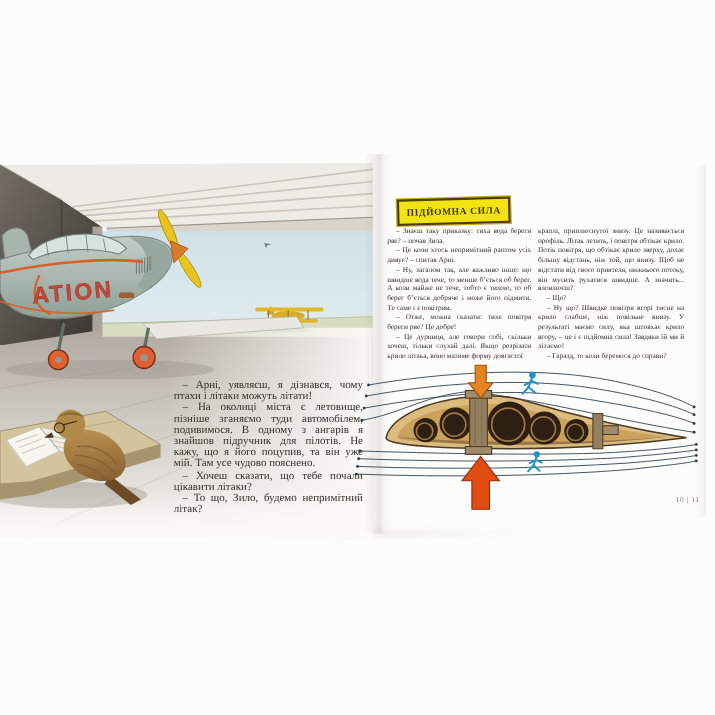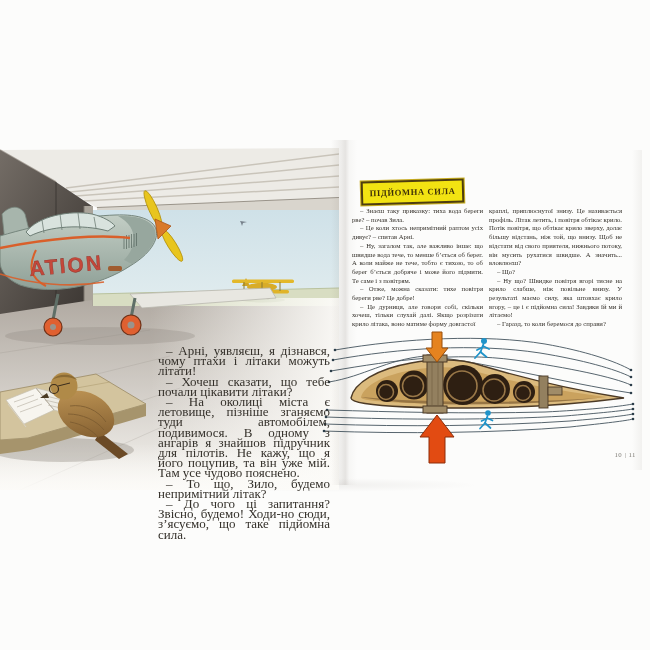--- a/index.html
+++ b/index.html
@@ -19,21 +19,21 @@
     background:#f2e312;border:2px solid #4e3d10;box-shadow:0 0 0 1px #c9ad25;
     transform:rotate(-1.6deg);display:flex;align-items:center;justify-content:center;
     font-size:8.6px;font-weight:bold;letter-spacing:.6px;color:#3e3008;}
   
   .col{position:absolute;z-index:10;color:#34302a;text-align:justify;}
   .col p{margin:0;text-indent:8px;}
   .col p.cont{text-indent:0;}
   .rp-col{font-size:6.7px;line-height:8.7px;top:207px;width:131px;}
   .rp-left{left:352px;}
   .rp-right{left:489px;width:133px;}
-  .lp-text{left:158px;top:346px;width:172px;font-size:13px;line-height:10.2px;}
+  .lp-text{left:158px;top:346px;width:172px;font-size:10px;line-height:10.2px;}
   
   .diagram{position:absolute;left:315px;top:330px;width:325px;height:135px;z-index:6;}
   
   .pageno{position:absolute;left:592px;top:451px;width:44px;z-index:10;text-align:right;
     font-size:6.8px;color:#7d7a74;letter-spacing:.5px;}
 </style>
 </head>
 <body>
 
 <div class="spread">
@@ -213,24 +213,23 @@
         <polygon points="47,245 40,250 49,250" fill="#4a3a22"></polygon>
       </g>
     </g>
   </svg>
 
   <div class="gutter"></div>
   <div class="right-edge"></div>
 
   <div class="col lp-text">
     <p>– Арні, уявляєш, я дізнався, чому птахи і літаки можуть літати!</p>
+    <p>– На околиці міста є летовище, пізніше зганяємо туди автомобілем, подивимося. В одному з ангарів я знайшов підручник для пілотів. Не кажу, що я його поцупив, та він уже мій. Там усе чудово пояснено.</p>
     <p>– Хочеш сказати, що тебе почали цікавити літаки?</p>
-    <p>– На околиці міста є летовище, пізніше зганяємо туди автомобілем, подивимося. В одному з ангарів я знайшов підручник для пілотів. Не кажу, що я його поцупив, та він уже мій. Там усе чудово пояснено.</p>
     <p>– То що, Зило, будемо непримітний літак?</p>
-    <p>– До чого ці запитання? Звісно, будемо! Ходи-но сюди, з’ясуємо, що таке підйомна сила.</p>
   </div>
 
   <div class="badge">ПІДЙОМНА СИЛА</div>
 
   <div class="col rp-col rp-left">
     <p>– Знаєш таку приказку: тиха вода береги рве? – почав Зила.</p>
     <p>– Це коли хтось непримітний раптом усіх дивує? – спитав Арні.</p>
     <p>– Ну, загалом так, але важливо інше: що швидше вода тече, то менше б’ється об берег. А коли майже не тече, тобто є тихою, то об берег б’ється добряче і може його підмити. Те саме і з повітрям.</p>
     <p>– Отже, можна сказати: тихе повітря береги рве? Це добре!</p>
     <p>– Це дурниця, але говори собі, скільки хочеш, тільки слухай далі. Якщо розрізати крило літака, воно матиме форму довгастої</p>

